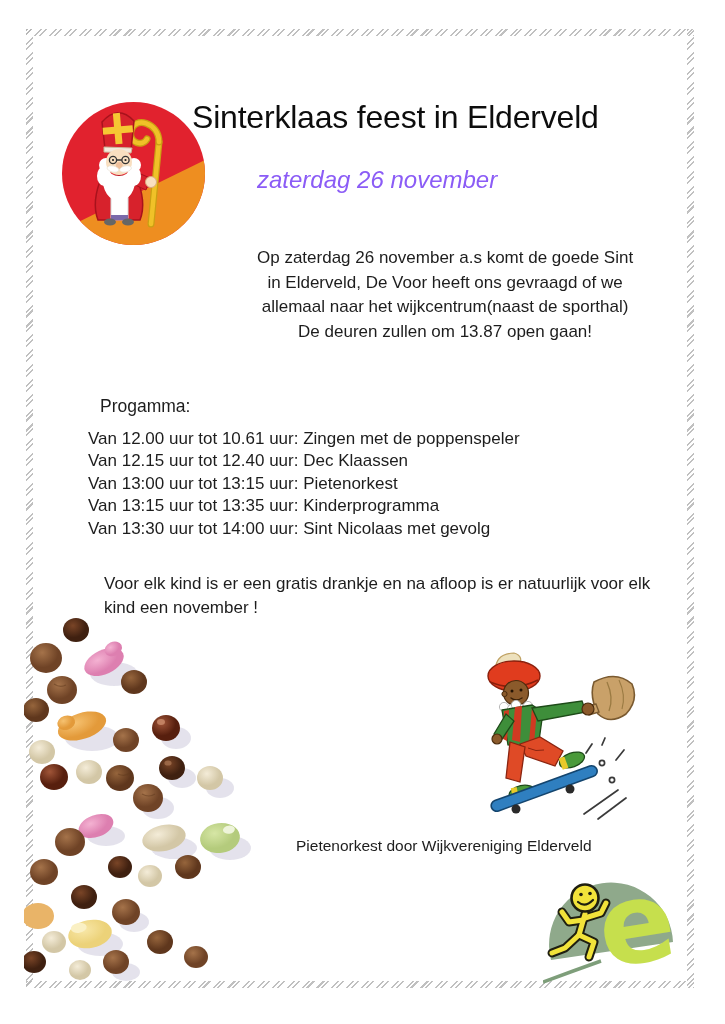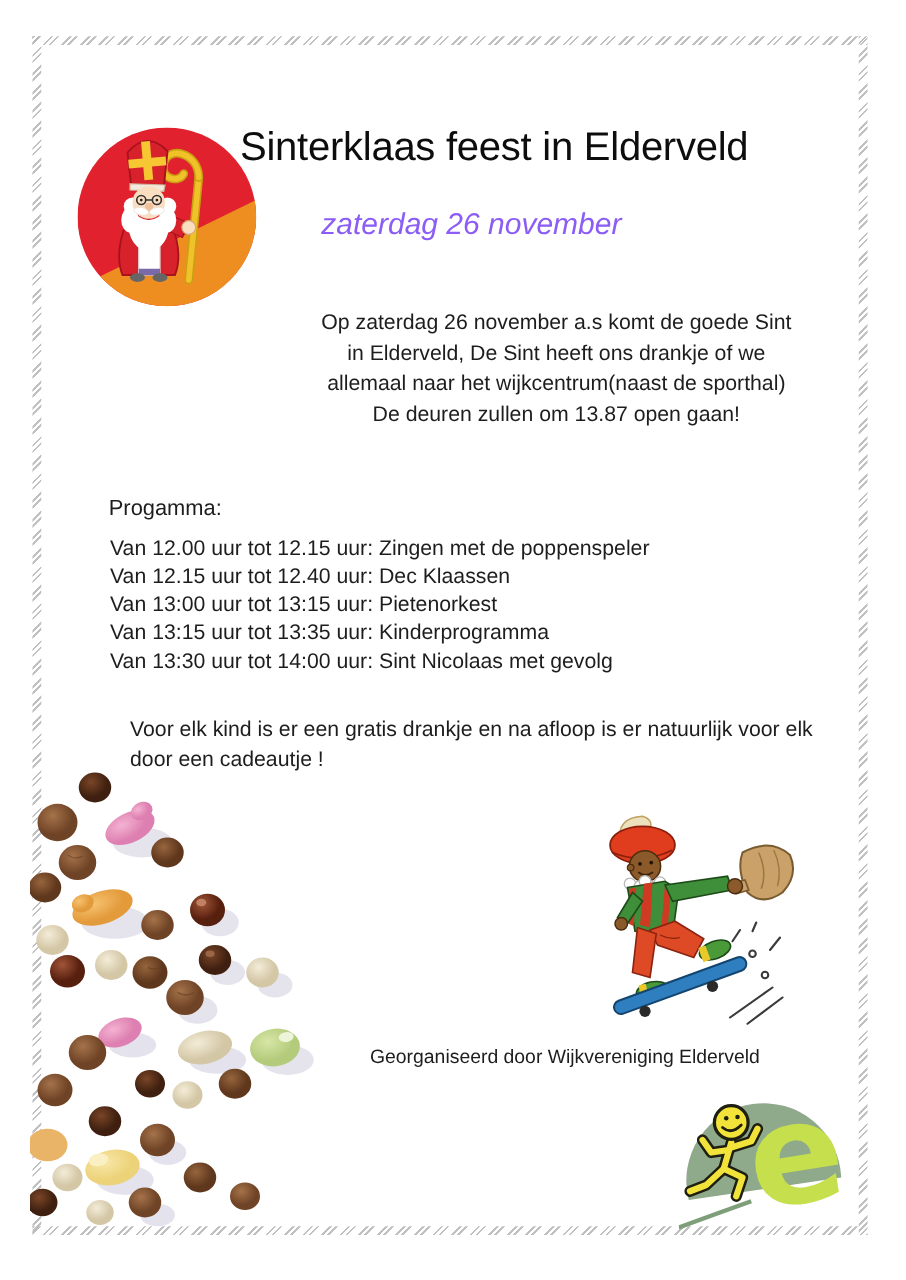--- a/index.html
+++ b/index.html
@@ -25,21 +25,21 @@
   }
   .subtitle{
     position:absolute;left:257px;top:166px;
     font-size:24px;font-style:italic;color:#8b5cf6;white-space:nowrap;
   }
   .intro{
     position:absolute;left:257px;top:246px;
     font-size:17px;line-height:24.5px;white-space:nowrap;color:#1d1d1d;text-align:center;
   }
   .prog-heading{
-    position:absolute;left:87px;top:396px;
+    position:absolute;left:100px;top:396px;
     font-size:17.5px;color:#1d1d1d;text-align:center;
   }
   .program{
     position:absolute;left:88px;top:428px;
     font-size:17px;line-height:22.4px;white-space:nowrap;color:#1d1d1d;
   }
   .closing{
     position:absolute;left:104px;top:572px;
     font-size:17px;line-height:24.2px;white-space:nowrap;color:#1d1d1d;
   }
@@ -113,38 +113,38 @@
         <ellipse cx="63.5" cy="67" rx="6" ry="3" fill="#ffffff" transform="rotate(-12 63.5 67)" stroke="#e8e0d0" stroke-width=".6"></ellipse>
       </g>
     </g>
   </svg>
 
   <h1 class="title">Sinterklaas feest in Elderveld</h1>
   <div class="subtitle">zaterdag 26 november</div>
 
   <div class="intro">
     <div>Op zaterdag 26 november a.s komt de goede Sint</div>
-    <div>in Elderveld, De Sint heeft ons drankje of we</div>
+    <div>in Elderveld, De Voor heeft ons gevraagd of we</div>
     <div>allemaal naar het wijkcentrum(naast de sporthal)</div>
     <div>De deuren zullen om 13.87 open gaan!</div>
   </div>
 
   <div class="prog-heading">Progamma:</div>
 
   <div class="program">
-    <div>Van 12.00 uur tot 12.15 uur: Zingen met de poppenspeler</div>
+    <div>Van 12.00 uur tot 10.61 uur: Zingen met de poppenspeler</div>
     <div>Van 12.15 uur tot 12.40 uur: Dec Klaassen</div>
     <div>Van 13:00 uur tot 13:15 uur: Pietenorkest</div>
     <div>Van 13:15 uur tot 13:35 uur: Kinderprogramma</div>
     <div>Van 13:30 uur tot 14:00 uur: Sint Nicolaas met gevolg</div>
   </div>
 
   <div class="closing">
     <div>Voor elk kind is er een gratis drankje en na afloop is er natuurlijk voor elk</div>
-    <div>door een cadeautje !</div>
+    <div>kind een november !</div>
   </div>
 
   <svg class="img img-candy" width="235" height="374" viewBox="0 0 235 374">
     <defs>
       <radialGradient id="gBrown" cx="38%" cy="32%">
           <stop offset="0%" stop-color="#a5734a"></stop>
           <stop offset="100%" stop-color="#6f4326"></stop>
         </radialGradient>
       <radialGradient id="gBrown2" cx="38%" cy="32%">
           <stop offset="0%" stop-color="#96653c"></stop>
@@ -315,21 +315,21 @@
       <path d="M126,96 L120,105"></path>
       <path d="M139,90 L136,97"></path>
       <circle cx="136" cy="115" r="2.6"></circle>
       <circle cx="146" cy="132" r="2.6"></circle>
       <path d="M150,112 L158,102"></path>
       <path d="M152,142 L118,166"></path>
       <path d="M160,150 L132,171"></path>
     </g>
   </svg>
 
-  <div class="footer-line">Georganiseerd door Wijkvereniging Elderveld</div>
+  <div class="footer-line">Pietenorkest door Wijkvereniging Elderveld</div>
 
   <svg class="img img-elogo" width="148" height="128" viewBox="0 0 148 128">
     <path d="M8,102 A62,62 0 1 1 130,84 Z" style="fill:var(--elderveld-sage,#8fa98b)"></path>
     <path d="M0,124 Q30,113 58,103" stroke="#7e9e7a" stroke-width="3.5" fill="none"></path>
     <text x="56" y="104" font-family="DejaVu Sans, sans-serif" font-weight="bold" font-size="112" style="fill:var(--elderveld-lime,#c6df4d)" transform="rotate(-9 95 70)">e</text>
     <g>
       <g stroke="#1f1f10" stroke-width="9" fill="none" stroke-linecap="round" stroke-linejoin="round">
         <path d="M42,56 L36,77"></path>
         <path d="M42,60 L58,55 L63,45"></path>
         <path d="M40,62 L26,64 L19,54"></path>

